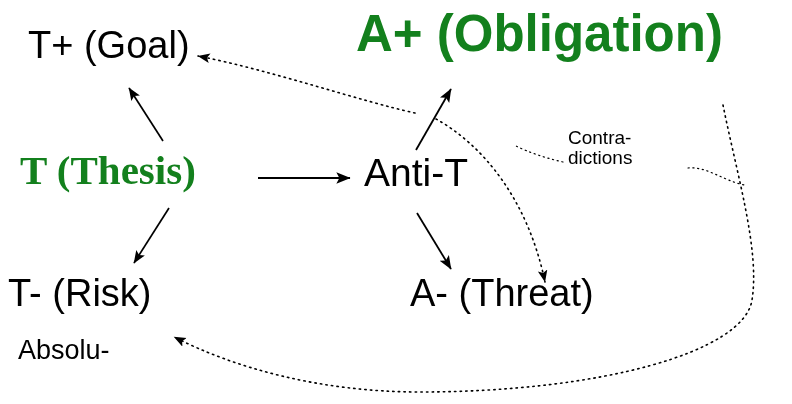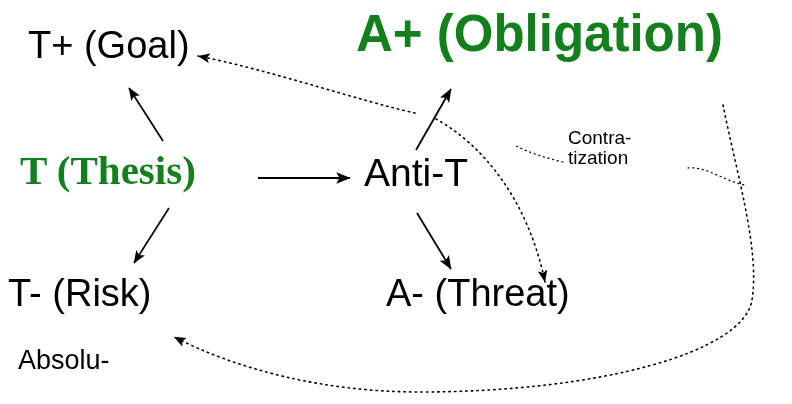--- a/index.html
+++ b/index.html
@@ -37,23 +37,23 @@
   }
   .node-green {
     color: #13801d;
     font-weight: bold;
   }
   .n-tgoal   { left: 28px;  top: 26px;  font-size: 38px; }
   .n-aoblig  { left: 356px; top: 8px;   font-size: 51px; }
   .n-thesis  { left: 20px;  top: 150px; font-size: 41px; font-family: Liberation Serif, serif; }
   .n-antit   { left: 364px; top: 153px; font-size: 39px; }
   .n-trisk   { left: 8px;   top: 274px; font-size: 38px; text-align: center; }
-  .n-athreat { left: 386px; top: 274px; font-size: 38px; }
+  .n-athreat { left: 410px; top: 274px; font-size: 38px; }
   .n-contra  { left: 568px; top: 128px; font-size: 19px; line-height: 1.07; }
-  .n-absol   { left: 18px;  top: 346px; font-size: 27px; line-height: 1.07; }
+  .n-absol   { left: 18px;  top: 336px; font-size: 27px; line-height: 1.07; }
   .lbl-line { display: block; }
 </style>
 </head>
 <body>
 
 <div id="canvas">
 
   <svg id="edges" viewBox="0 0 792 404">
     <defs>
       <marker id="ah" markerWidth="9" markerHeight="9" refX="7.2" refY="3" orient="auto" markerUnits="strokeWidth">
@@ -94,20 +94,20 @@
   <div class="node node-green n-thesis">T (Thesis)</div>
 
   <div class="node node-plain n-antit">Anti-T</div>
 
   <div class="node node-plain n-trisk">T- (Risk)</div>
 
   <div class="node node-plain n-athreat">A- (Threat)</div>
 
   <div class="node n-contra">
     <span class="lbl-line">Contra-</span>
-    <span class="lbl-line">tization</span>
+    <span class="lbl-line">dictions</span>
   </div>
 
   <div class="node n-absol">
     <span class="lbl-line">Absolu-</span>
   </div>
 
 </div>
 
 </body></html>

